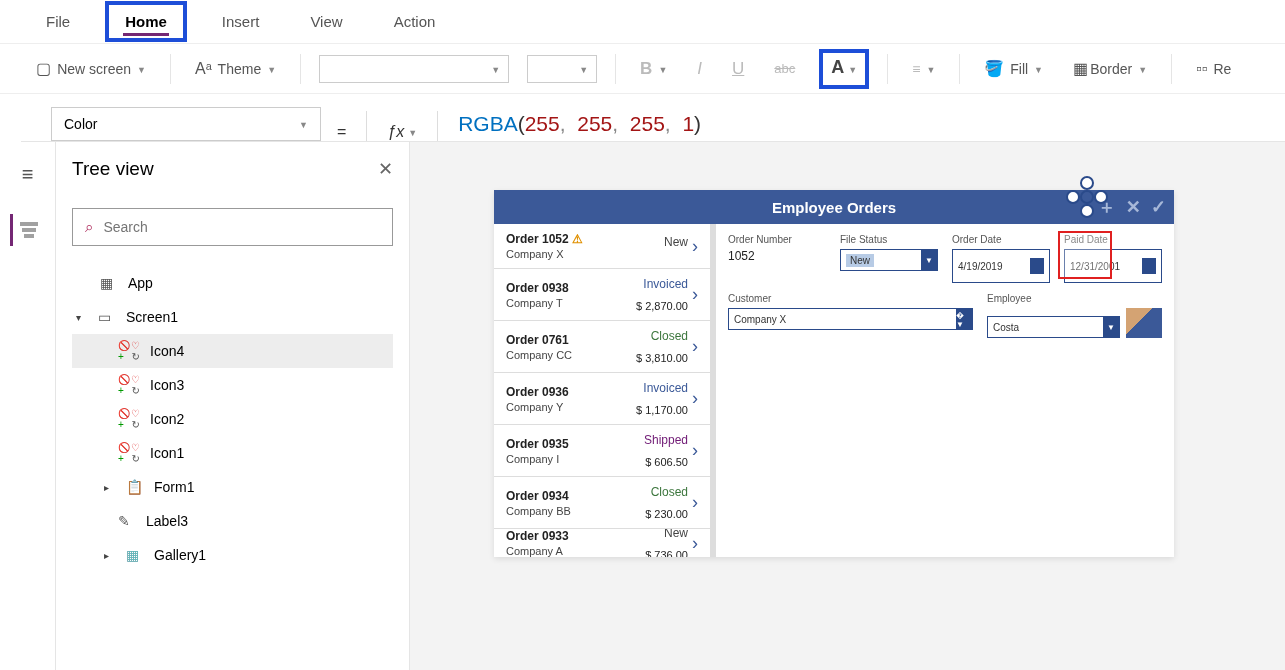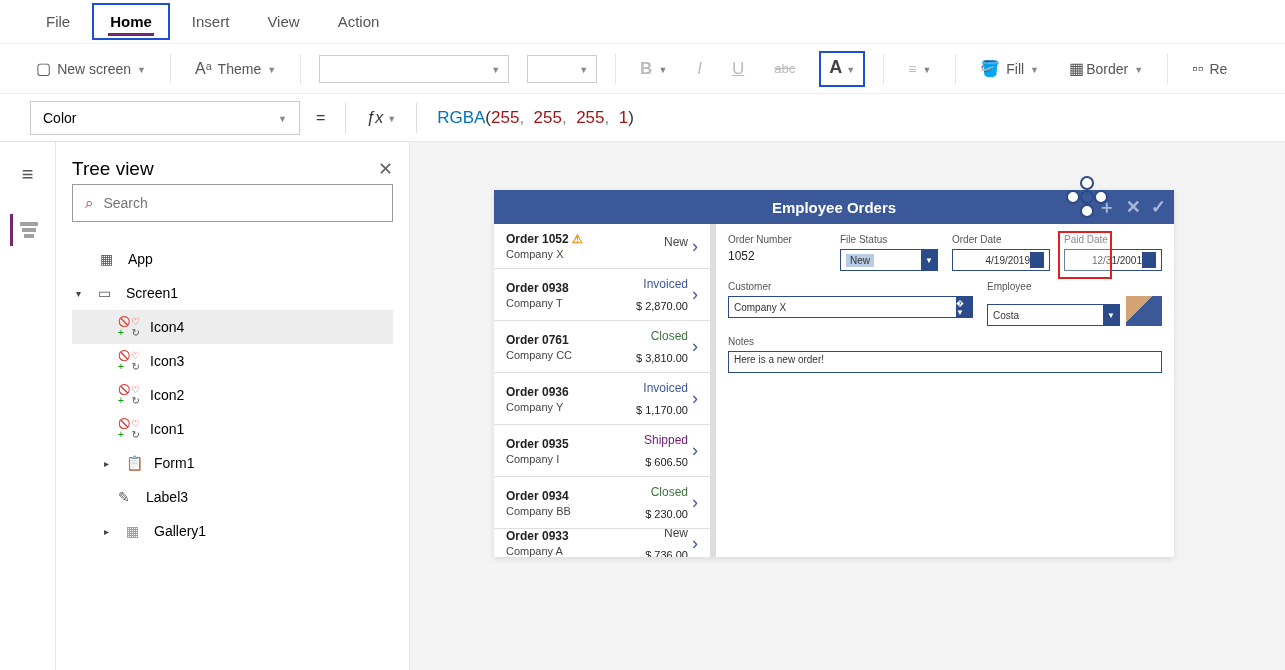--- a/index.html
+++ b/index.html
@@ -1,59 +1,59 @@
 <!DOCTYPE html>
 <html><head>
 <meta charset="utf-8">
 <style>
 * { box-sizing: border-box; margin: 0; padding: 0; font-family: "Segoe UI", Arial, sans-serif; }
 body { width: 1285px; height: 670px; background: #fff; overflow: hidden; position: relative; }
 
 
-.tabs { height: 44px; display: flex; align-items: center; padding: 0 30px; gap: 6px; border-bottom: 1px solid #eee; }
+.tabs { height: 44px; display: flex; align-items: center; padding: 0 30px; gap: 19px; border-bottom: 1px solid #eee; }
 .tab { padding: 8px 16px; font-size: 15px; color: #555; cursor: pointer; position: relative; }
 .tab.active { color: #000; font-weight: 600; }
 .tab.active::after { content: ""; position: absolute; bottom: 2px; left: 14px; right: 14px; height: 3px; background: #742774; }
-.hl { border: 2px solid #1d4ed8; }
+.hl { border: 4px solid #1d4ed8; }
 
 
 .ribbon { height: 50px; display: flex; align-items: center; padding: 0 30px; gap: 18px; border-bottom: 1px solid #eee; color: #555; font-size: 14px; }
 .rib-btn { display: inline-flex; align-items: center; gap: 6px; padding: 4px 6px; cursor: pointer; white-space: nowrap; }
 .rib-icon { font-size: 16px; color: #555; }
 .sep { width: 1px; height: 30px; background: #e5e5e5; }
 .fontsel { width: 190px; height: 28px; border: 1px solid #ccc; background: #fff; }
 .sizesel { width: 70px; height: 28px; border: 1px solid #ccc; background: #fff; }
 .faded { color: #bbb; }
 .fontcolor-wrap { padding: 4px 8px; display: inline-flex; align-items: center; gap: 4px; }
 .fc-icon { font-size: 18px; font-weight: 600; color: #444; border-bottom: 3px solid transparent; }
 .dd { font-size: 9px; color: #888; position: relative; top: 1px; }
 
 
-.formula { height: 48px; display: flex; align-items: center; padding: 0 30px; gap: 16px; border-bottom: 1px solid #e5e5e5; }
+.formula { height: 48px; display: flex; align-items: flex-end; padding: 0 30px; gap: 16px; border-bottom: 1px solid #e5e5e5; margin-left: 21px; }
 .prop { width: 270px; height: 34px; border: 1px solid #ccc; display: flex; align-items: center; justify-content: space-between; padding: 0 12px; font-size: 14px; }
 .eq { font-size: 16px; color: #333; }
 .fx { font-size: 16px; font-style: italic; color: #333; display: inline-flex; align-items: center; gap: 4px; }
 .fx-sep { width: 1px; height: 30px; background: #ddd; margin: 0 4px; }
-.fbar { flex: 1; height: 34px; font-family: Consolas, monospace; font-size: 17px; display: flex; align-items: center; }
+.fbar { flex: 1; height: 34px; font-family: Consolas, monospace; font-size: 21px; display: flex; align-items: center; }
 .fn { color: #0070c0; }
 .paren { color: #333; }
 .num { color: #a31515; }
 .comma { color: #888; }
 
 
 .main { display: flex; height: calc(100% - 142px); }
 
 
 .rail { width: 56px; border-right: 1px solid #e5e5e5; display: flex; flex-direction: column; align-items: center; padding-top: 16px; gap: 24px; }
 .rail-btn { width: 32px; height: 32px; display: flex; align-items: center; justify-content: center; font-size: 20px; color: #555; cursor: pointer; }
 .rail-btn.active { border-left: 3px solid #742774; margin-left: -3px; padding-left: 3px; }
 
 
 .tree { width: 354px; border-right: 1px solid #e5e5e5; padding: 16px 16px 0 16px; display: flex; flex-direction: column; }
-.tree-head { display: flex; justify-content: space-between; align-items: center; margin-bottom: 4px; }
+.tree-head { display: flex; justify-content: space-between; align-items: center; margin-bottom: 28px; }
 .tree-title { font-size: 19px; font-weight: 400; }
 .close { font-size: 18px; color: #666; cursor: pointer; }
 .search { height: 38px; border: 1px solid #999; display: flex; align-items: center; padding: 0 12px; gap: 10px; margin-bottom: 20px; }
 .search-ic { color: #b03060; font-size: 15px; }
 .search input { border: none; outline: none; font-size: 14px; flex: 1; }
 .titem { display: flex; align-items: center; padding: 6px 4px; gap: 10px; font-size: 14px; height: 34px; cursor: pointer; }
 .titem.sel { background: #ededed; }
 .ti-chev { width: 12px; font-size: 10px; color: #444; }
 .ti-spacer { display: inline-block; }
 .ti-icon { width: 18px; font-size: 14px; color: #555; display: inline-flex; }
@@ -84,21 +84,21 @@
 .sbar { width: 6px; background: #ddd; }
 
 .details { flex: 1; padding: 10px 12px 0 12px; font-size: 10px; color: #333; }
 .drow { display: flex; gap: 14px; margin-bottom: 10px; }
 .dfld { flex: 1; display: flex; flex-direction: column; gap: 4px; }
 .dlbl { font-size: 10px; color: #555; }
 .dval { font-size: 12px; color: #222; }
 .dsel { height: 22px; border: 1px solid #2a4a8a; background: #fff; display: flex; align-items: center; padding: 0 5px; font-size: 10px; position: relative; justify-content: space-between; }
 .dsel .dd-ic { width: 16px; height: 20px; background: #2a4a8a; color: #fff; display: flex; align-items: center; justify-content: center; font-size: 8px; margin-right: -5px; }
 .dsel.hsel .inner { background: #b7cbe5; padding: 1px 4px; }
-.dinp { height: 22px; border: 1px solid #2a4a8a; display: flex; align-items: center; justify-content: flex-end; padding: 9px 5px; font-size: 10px; }
+.dinp { height: 34px; border: 1px solid #2a4a8a; display: flex; align-items: center; justify-content: space-between; padding: 9px 5px; font-size: 10px; }
 .cal { width: 14px; height: 16px; background: #2a4a8a; }
 .avatar { width: 36px; height: 30px; background: linear-gradient(135deg,#d4a373 40%,#3b5998 40%); margin-left: 6px; }
 .notes { width: 100%; height: 22px; border: 1px solid #2a4a8a; font-size: 10px; padding: 2px 5px; }
 
 .selcircle { position: absolute; top: -14px; right: 66px; width: 42px; height: 42px; pointer-events: none; }
 .scwrap { position: relative; width: 100%; height: 100%; }
 .scc { width: 14px; height: 14px; border: 2px solid #2a4a8a; border-radius: 50%; background: #fff; position: absolute; }
 .sh1 { border: 2px solid #e02020; padding: 1px 2px; position: absolute; top: 41px; right: 62px; width: 54px; height: 48px; background: rgba(255,255,255,.3); }
 
 svg { display: block; }
@@ -431,22 +431,18 @@
                 <span class="dlbl">Employee</span>
               <div style="display:flex;align-items:flex-end;">
                 <div class="dsel" style="flex:1;">
                     <span>Costa</span>
                     <span class="dd-ic">▼</span>
                   </div>
                 <div class="avatar"></div>
               </div>
               </div>
           </div>
-          <div class="drow" style="flex-direction:column;gap:4px;">
-            <span class="dlbl">Notes</span>
-            <div class="notes">Here is a new order!</div>
-          </div>
         </div>
       </div>
     </div>
   </div>
 
 </div>
 
 </body></html>

